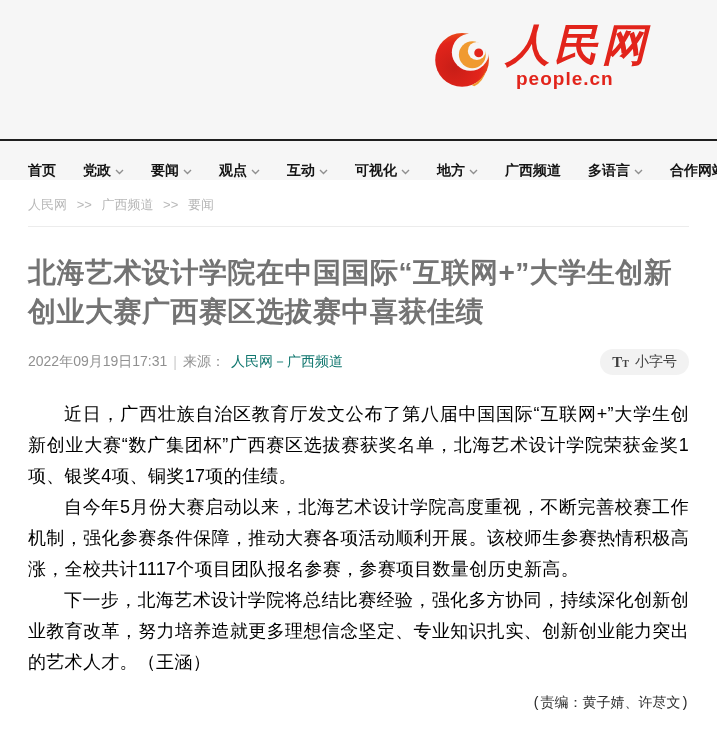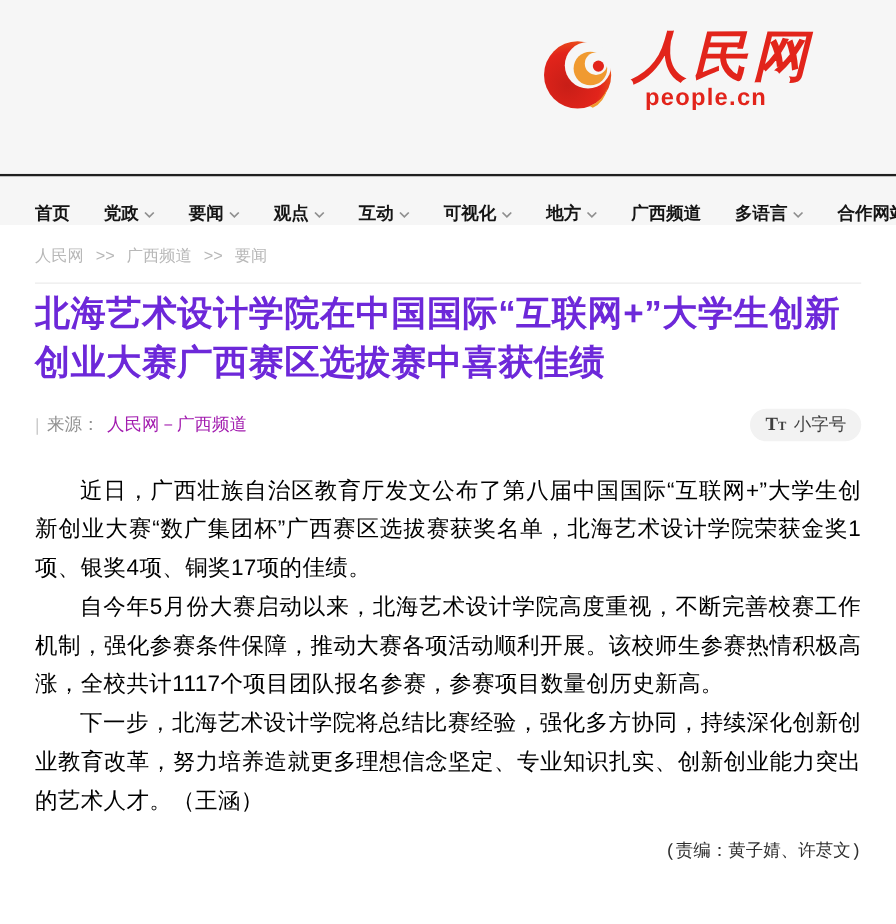--- a/index.html
+++ b/index.html
@@ -24,26 +24,26 @@
 
   
   .crumbs { padding:16px 28px 0 28px; font-size:13px; color:#b8b8b8; }
   .crumbs span { cursor:default; }
   .crumb-link { cursor:pointer; }
   .crumb-sep { margin:0 6px; }
   .divider { margin:12px 28px 0 28px; border-bottom:1px solid #ececec; }
 
   
   .content { padding:0 28px; }
-  .title { margin-top:4px; font-size:28px; line-height:39px; font-weight:700; color:#6d28d9; letter-spacing:0.5px; }
+  .title { margin-top:26px; font-size:28px; line-height:39px; font-weight:700; color:#737373; letter-spacing:0.5px; }
 
   .meta { margin-top:18px; display:flex; align-items:center; justify-content:space-between; }
   .meta-left { font-size:14px; color:#909090; display:flex; align-items:center; gap:6px; }
   .meta-sep { color:#cccccc; }
-  .meta-source { color:#a21caf; cursor:pointer; }
+  .meta-source { color:#0f766e; cursor:pointer; }
   .font-pill { background:#f2f2f2; border-radius:14px; padding:4px 12px; display:flex; align-items:center; gap:6px;
     cursor:pointer; }
   .tt { color:#3f3f3f; font-weight:700; font-family:"Liberation Serif","DejaVu Serif",serif; }
   .tt-big { font-size:15px; }
   .tt-small { font-size:10px; }
   .font-pill-label { font-size:14px; color:#3f3f3f; }
 
   .body-text p { margin-top:24px; font-size:18px; line-height:31px; color:#000000; text-indent:2em;
     text-align:justify; letter-spacing:0.3px; }
   .body-text p + p { margin-top:0; }
@@ -139,20 +139,21 @@
   <span class="crumb-sep">&gt;&gt;</span>
   <span class="crumb-link">要闻</span>
 </div>
 <div class="divider"></div>
 
 <div class="content">
   <h1 class="title">北海艺术设计学院在中国国际“互联网+”大学生创新创业大赛广西赛区选拔赛中喜获佳绩</h1>
 
   <div class="meta">
     <div class="meta-left">
+      <span>2022年09月19日17:31</span>
       <span class="meta-sep">|</span>
       <span>来源：</span>
       <span class="meta-source">人民网－广西频道</span>
     </div>
     <div class="font-pill">
       <span>
         <span class="tt tt-big">T</span><span class="tt tt-small">T</span>
       </span>
       <span class="font-pill-label">小字号</span>
     </div>

